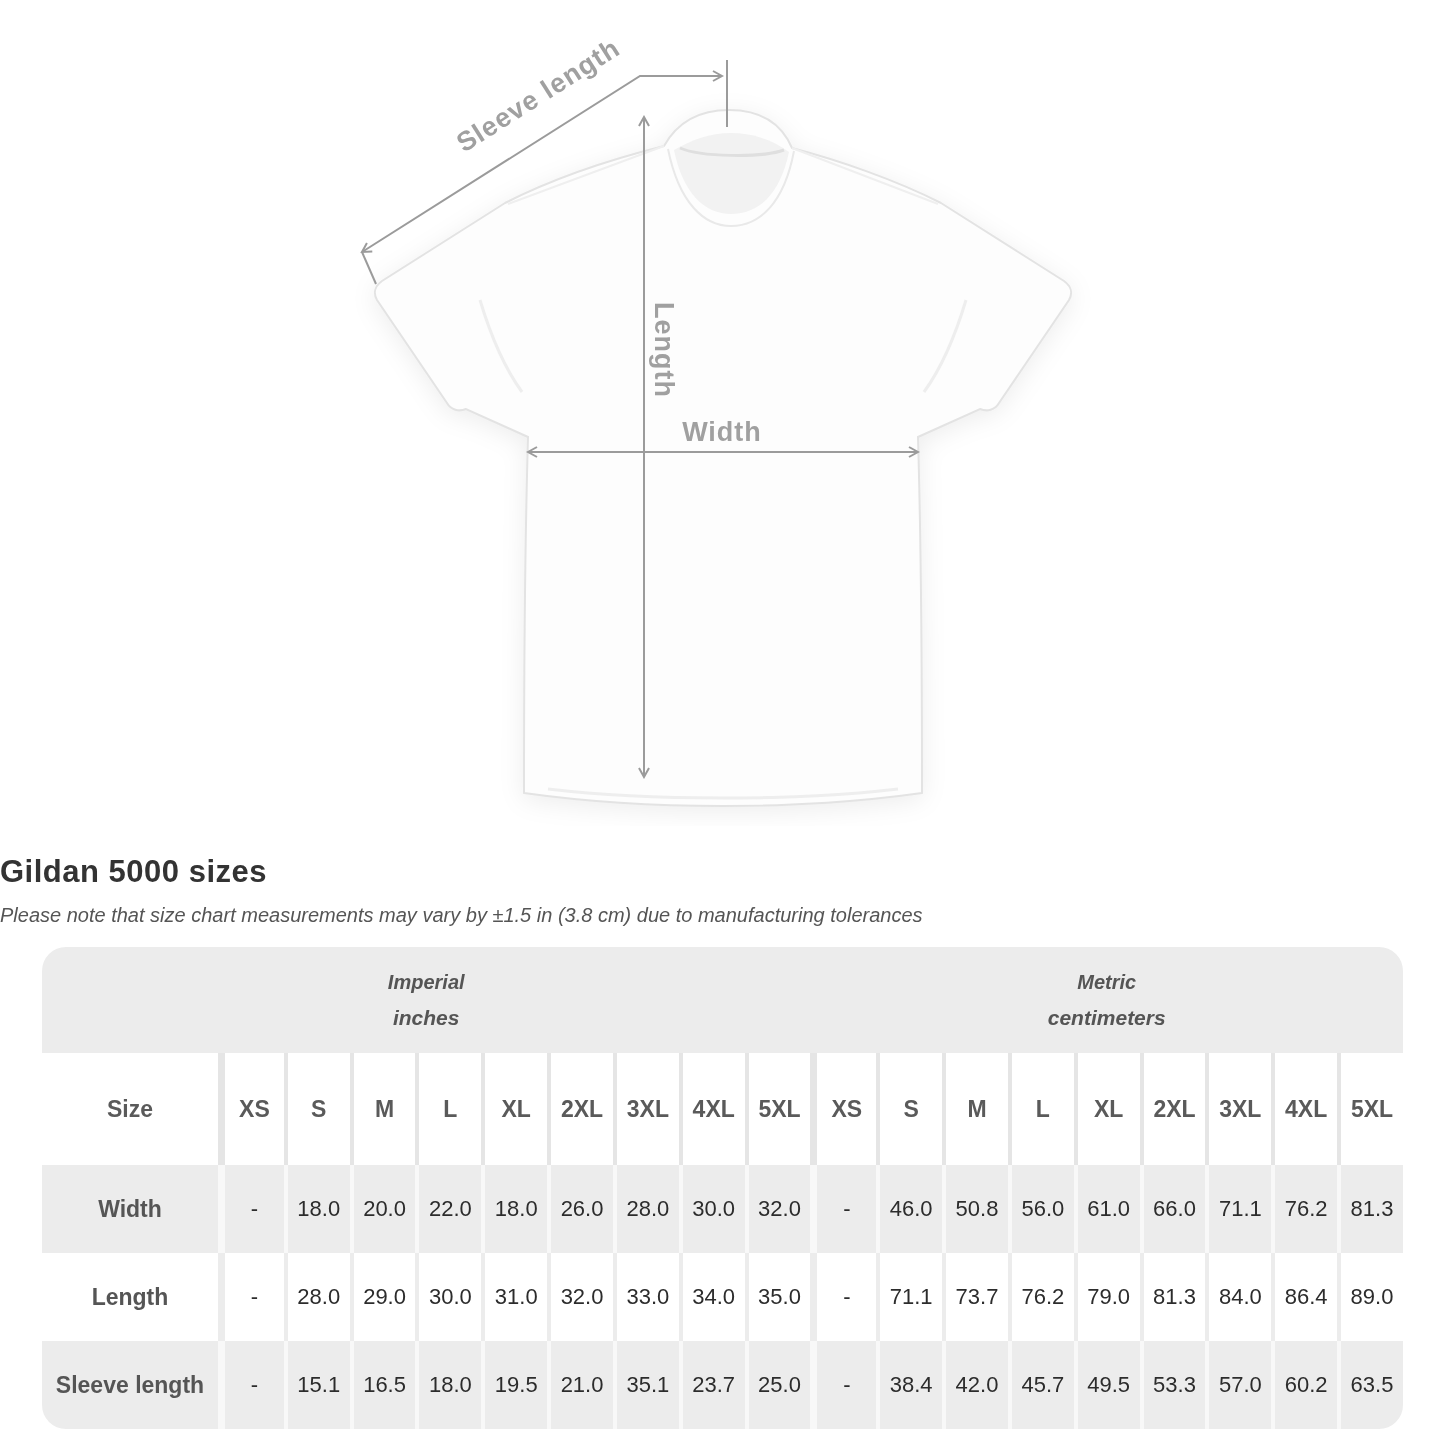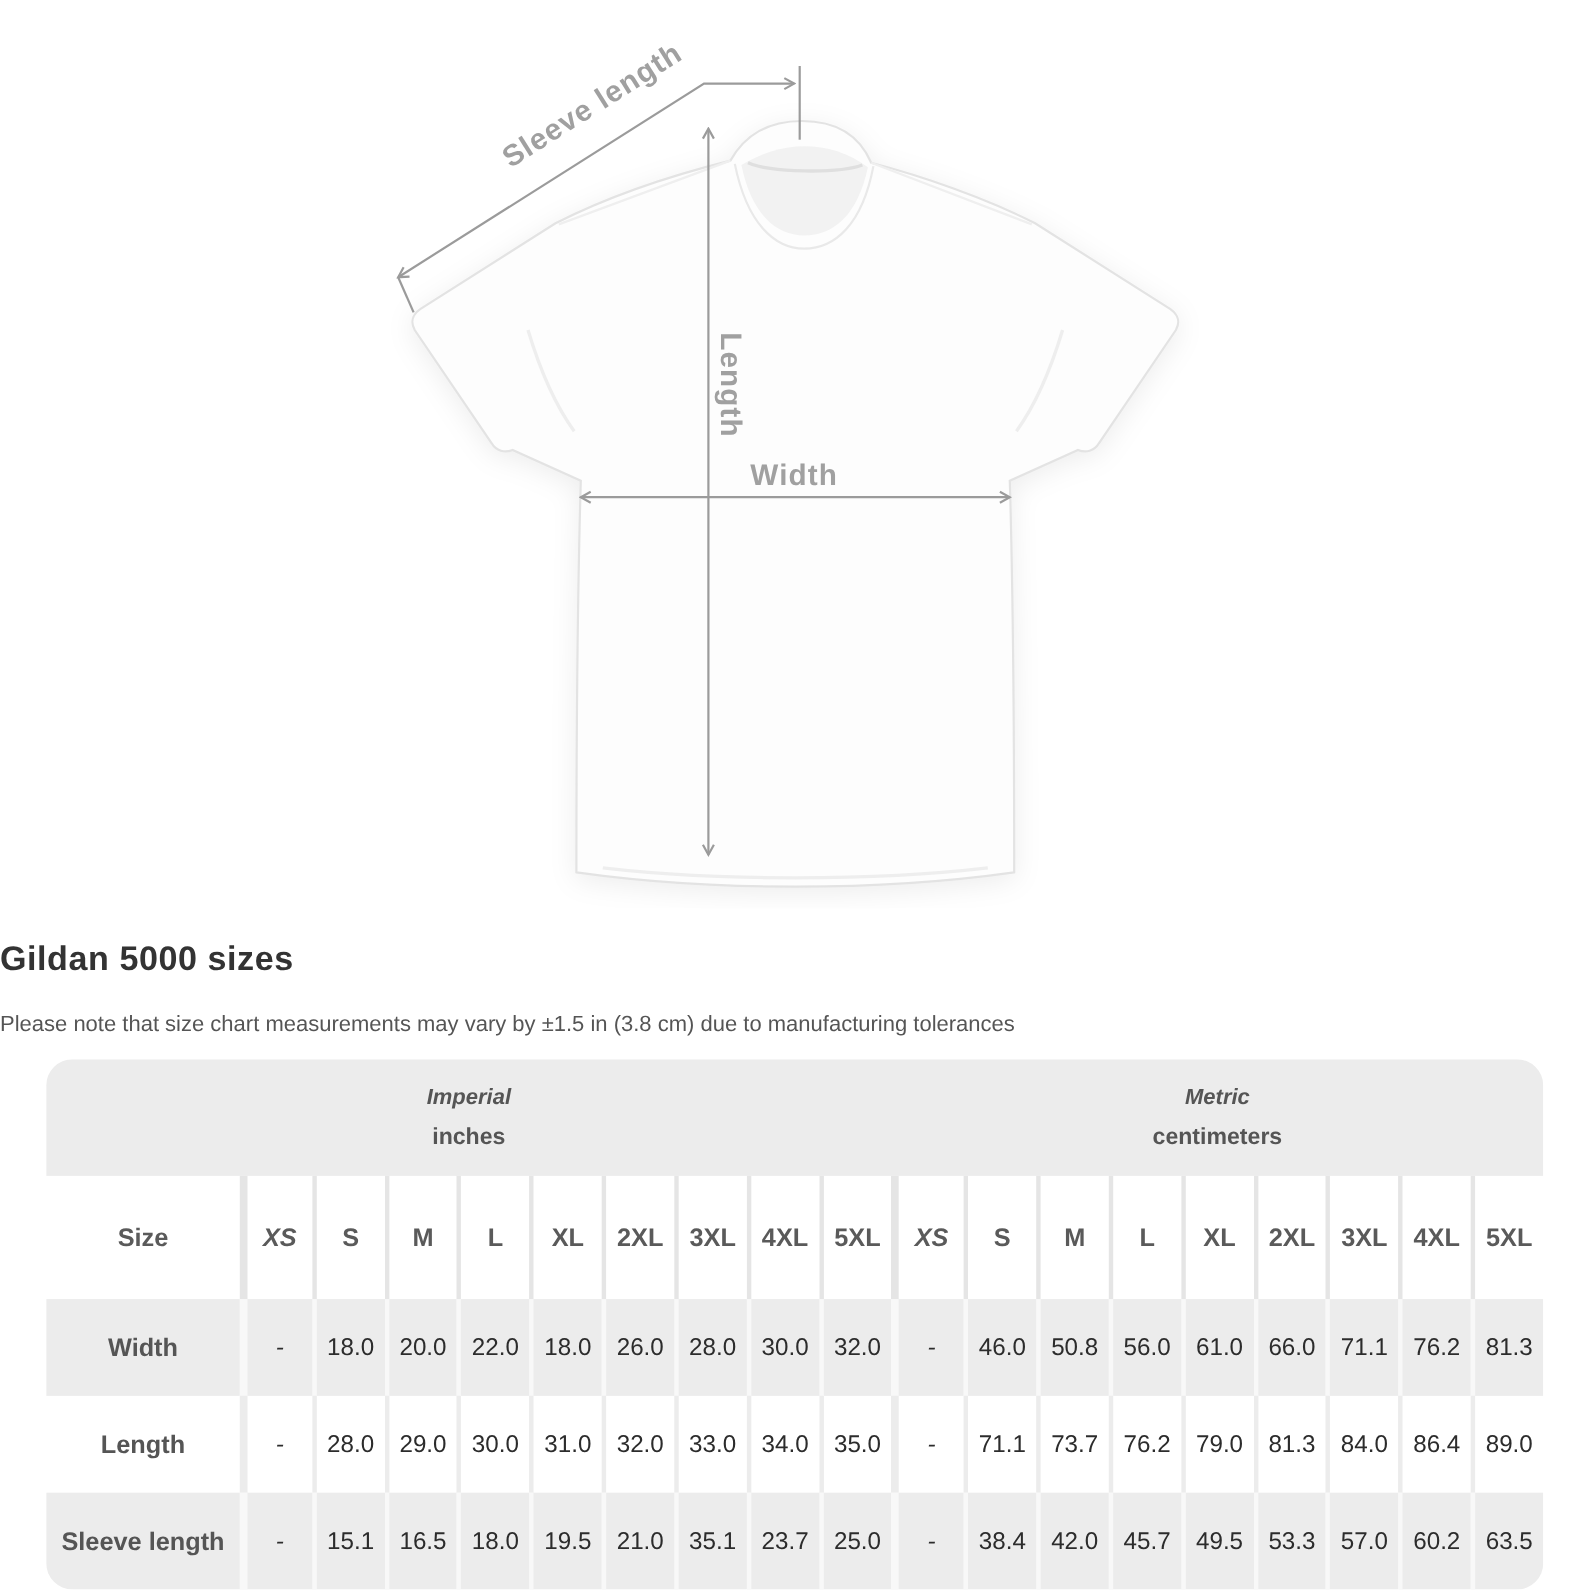--- a/index.html
+++ b/index.html
@@ -33,22 +33,23 @@
   }
   .caption { }
   .caption h1 {
     margin: 28px 0 0 0;
     font-size: 31px;
     font-weight: bold;
     color: #333333;
     letter-spacing: 0.5px;
   }
   .caption p {
-    margin: 30px 0 0 0;
+    margin: 14px 0 0 0;
     font-size: 20px;
+    font-style: italic;
     color: #555555;
   }
   .table-wrap {
     width: 1361px;
     margin: 20px auto 0 auto;
     border-radius: 24px;
     overflow: hidden;
   }
   table.size-table {
     width: 100%;
@@ -66,20 +67,21 @@
     padding: 0;
   }
   .unit-name {
     font-size: 20px;
     font-weight: bold;
     font-style: italic;
     color: #555555;
   }
   .unit-sub {
     font-size: 21px;
+    font-style: italic;
     color: #555555;
     margin-top: 12px;
   }
   .sizes-row th {
     background: #ffffff;
     height: 112px;
     text-align: center;
     vertical-align: middle;
     font-size: 23px;
     font-weight: bold;
@@ -98,21 +100,21 @@
   }
   .data-row .rowhead {
     font-size: 23px;
     font-weight: bold;
     color: #555555;
   }
   .row-gray th, .row-gray td { background: #ececec; }
   .row-gray .sep { border-left: 4px solid #f8f8f8; }
   .row-white th, .row-white td { background: #ffffff; }
   .row-white .sep { border-left: 4px solid #ececec; }
-  .sizes-row .wide, .data-row .wide { border-left-width: 7px; font-style: italic; }
+  .sizes-row .wide, .data-row .wide { border-left-width: 7px; }
 </style>
 </head>
 <body>
 
 <div class="diagram">
   <svg width="1445" height="826" viewBox="0 0 1445 826" xmlns="http://www.w3.org/2000/svg">
     <defs>
       <marker id="ah-end" viewBox="0 0 14 14" refX="12" refY="7" markerWidth="14" markerHeight="14" orient="auto" markerUnits="userSpaceOnUse">
         <path d="M3,2 L12,7 L3,12" fill="none" stroke="#9b9b9b" stroke-width="2"></path>
       </marker>

